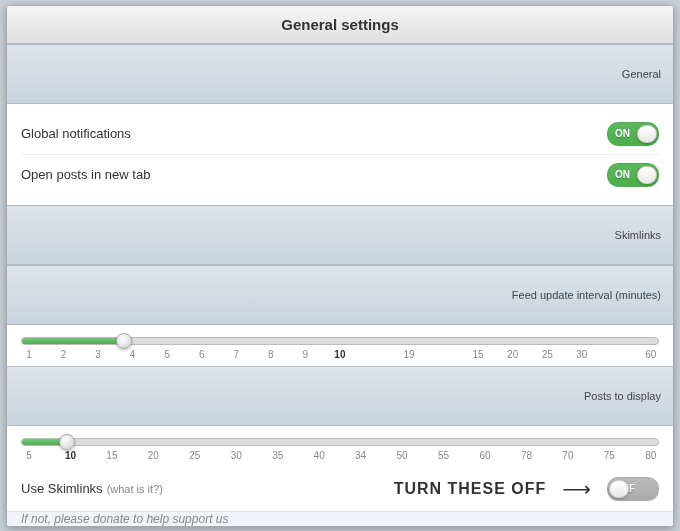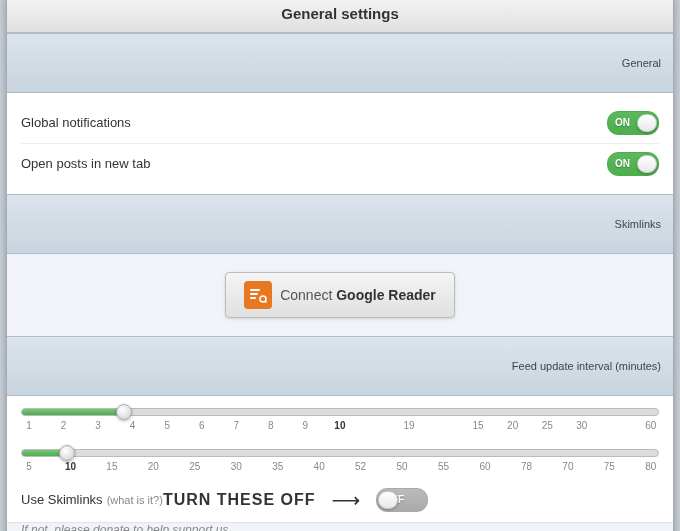--- a/index.html
+++ b/index.html
@@ -181,21 +181,21 @@
     .tick.active { color: #333; font-weight: bold; }
 
     
     .misc-body {
       background: #fff;
       padding: 10px 14px;
     }
     .misc-row {
       display: flex;
       align-items: center;
-      justify-content: flex-start;
+      justify-content: space-between;
     }
     .misc-label-group {
       display: flex;
       align-items: center;
       gap: 4px;
     }
     .what-is-it {
       font-size: 11px;
       color: #888;
     }
@@ -253,36 +253,20 @@
         <span class="toggle-label">ON</span>
         <div class="toggle-knob"></div>
       </div>
     </div>
   </div>
 
   <div class="section-header">
     <span>Skimlinks</span>
   </div>
 
-  <div class="accounts-body">
-    <button class="connect-btn">
-      <div class="google-reader-icon">
-        <svg width="18" height="18" viewBox="0 0 18 18">
-          <rect x="1" y="3" width="10" height="2" rx="1" fill="white"></rect>
-          <rect x="1" y="7" width="8" height="2" rx="1" fill="white"></rect>
-          <rect x="1" y="11" width="6" height="2" rx="1" fill="white"></rect>
-          <circle cx="14" cy="13" r="3" fill="none" stroke="white" stroke-width="1.5"></circle>
-          <line x1="16.1" y1="15.1" x2="17.5" y2="16.5" stroke="white" stroke-width="1.5"></line>
-        </svg>
-      </div>
-      <span>
-        <span class="connect-text-normal">Connect </span><span class="connect-text-bold">Google Reader</span>
-      </span>
-    </button>
-  </div>
 
   <div class="section-header">
     <span>Feed update interval (minutes)</span>
   </div>
 
   <div class="slider-section">
     <div class="slider-container">
       <div class="slider-track">
         <div class="slider-fill" style="width: 16%;"></div>
         <div class="slider-thumb" style="left: calc(16% - 8px);"></div>
@@ -304,38 +288,41 @@
       <span class="tick"></span>
       <span class="tick">15</span>
       <span class="tick">20</span>
       <span class="tick">25</span>
       <span class="tick">30</span>
       <span class="tick"></span>
       <span class="tick">60</span>
     </div>
   </div>
 
+  <div class="section-header">
+    <span>Posts to display</span>
+  </div>
 
   <div class="slider-section">
     <div class="slider-container">
       <div class="slider-track">
         <div class="slider-fill" style="width: 7%;"></div>
         <div class="slider-thumb" style="left: calc(7% - 8px);"></div>
       </div>
     </div>
     <div class="slider-ticks">
       <span class="tick">5</span>
       <span class="tick active">10</span>
       <span class="tick">15</span>
       <span class="tick">20</span>
       <span class="tick">25</span>
       <span class="tick">30</span>
       <span class="tick">35</span>
       <span class="tick">40</span>
-      <span class="tick">52</span>
+      <span class="tick">34</span>
       <span class="tick">50</span>
       <span class="tick">55</span>
       <span class="tick">60</span>
       <span class="tick">78</span>
       <span class="tick">70</span>
       <span class="tick">75</span>
       <span class="tick">80</span>
     </div>
   </div>
 

